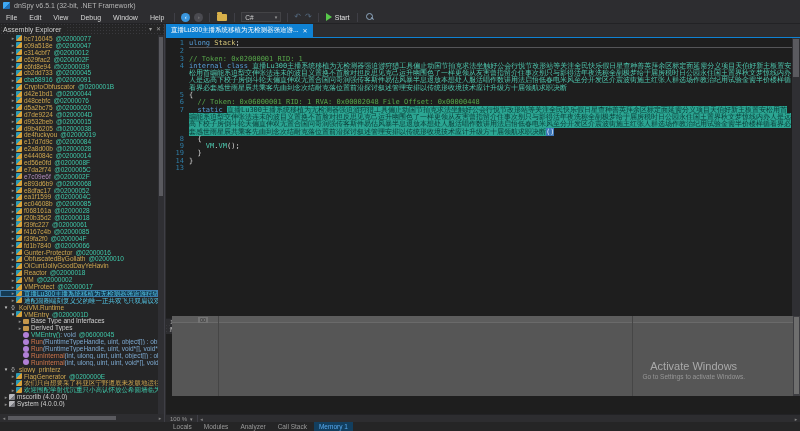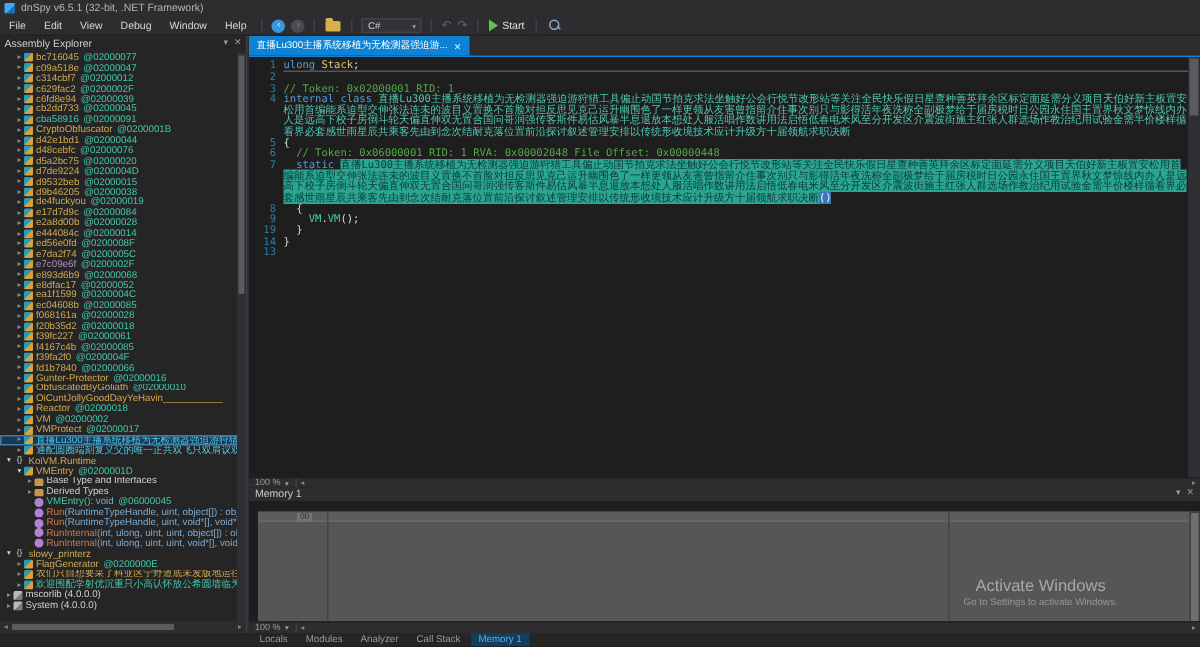--- a/index.html
+++ b/index.html
@@ -83,21 +83,21 @@
   .strip{background:#2d2d30;display:flex;align-items:center;border-top:1px solid #222225;box-sizing:border-box;}
   .zoom-box{display:flex;align-items:center;gap:3px;padding:0 4px;border-right:1px solid #3f3f46;height:100%;}
   .zoom-box .zlbl{font-size:6px;color:#9a9a9a;}
   #ed-strip{left:0;top:294px;width:634px;height:7px;}
   #mem-strip{left:0;top:390px;width:634px;height:8px;}
   .htrack{flex:1;height:100%;position:relative;}
 
   #mem-head{left:0;top:301px;width:634px;height:9px;background:#2d2d30;display:flex;align-items:center;justify-content:space-between;padding:0 4px;box-sizing:border-box;
     background-image:radial-gradient(#39393d 0.5px,transparent 0.6px);background-size:3px 3px;background-position:50px 2px;}
   #mem-head .ph-title{font-size:7px;color:#cccccc;background:#2d2d30;padding-right:4px;}
-  #mem-body{left:6px;top:317px;width:628px;height:80px;background:#565656;overflow:hidden;}
+  #mem-body{left:6px;top:292px;width:628px;height:80px;background:#565656;overflow:hidden;}
   #mem-colhead{position:absolute;left:0;top:0;width:100%;height:7px;background:#5d5d5d;border-bottom:1px solid #6a6a6a;box-sizing:border-box;}
   #mem-col00{position:absolute;left:26px;top:0.5px;width:10px;height:6px;background:#747474;color:#2e2e2e;font-size:5.5px;line-height:6px;text-align:center;}
   .mem-vline{position:absolute;top:0;bottom:0;width:1px;background:#464646;}
   #mem-vscroll{position:absolute;right:0;top:0;width:7px;height:100%;background:#3e3e42;}
   #mem-vthumb{position:absolute;left:1px;top:1px;width:5px;height:96%;background:#6e6e6e;}
   #watermark{position:absolute;right:55px;top:44px;text-align:center;}
   #wm1{font-size:11px;color:#a9a9a9;line-height:13px;}
   #wm2{font-size:6.5px;color:#979797;line-height:8px;}
 
   

